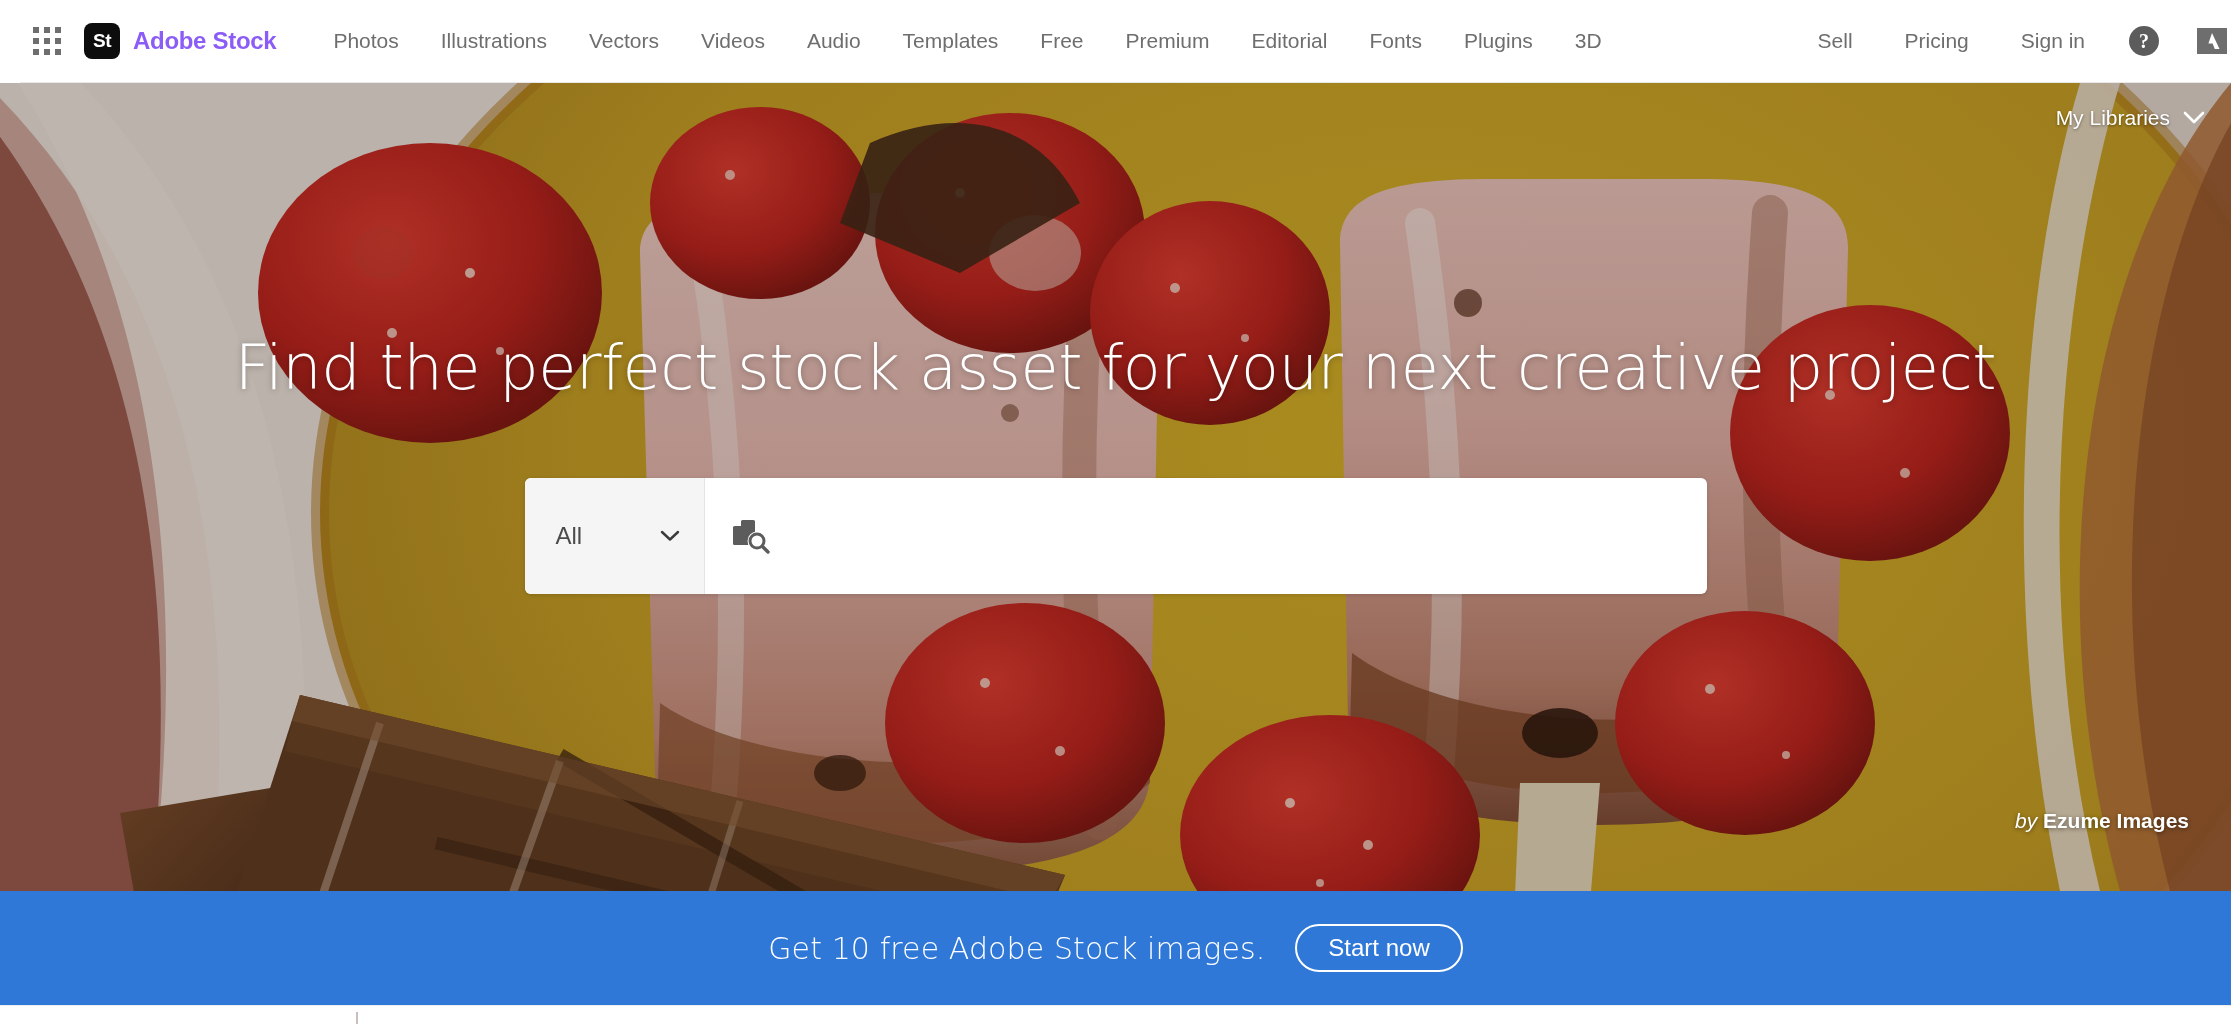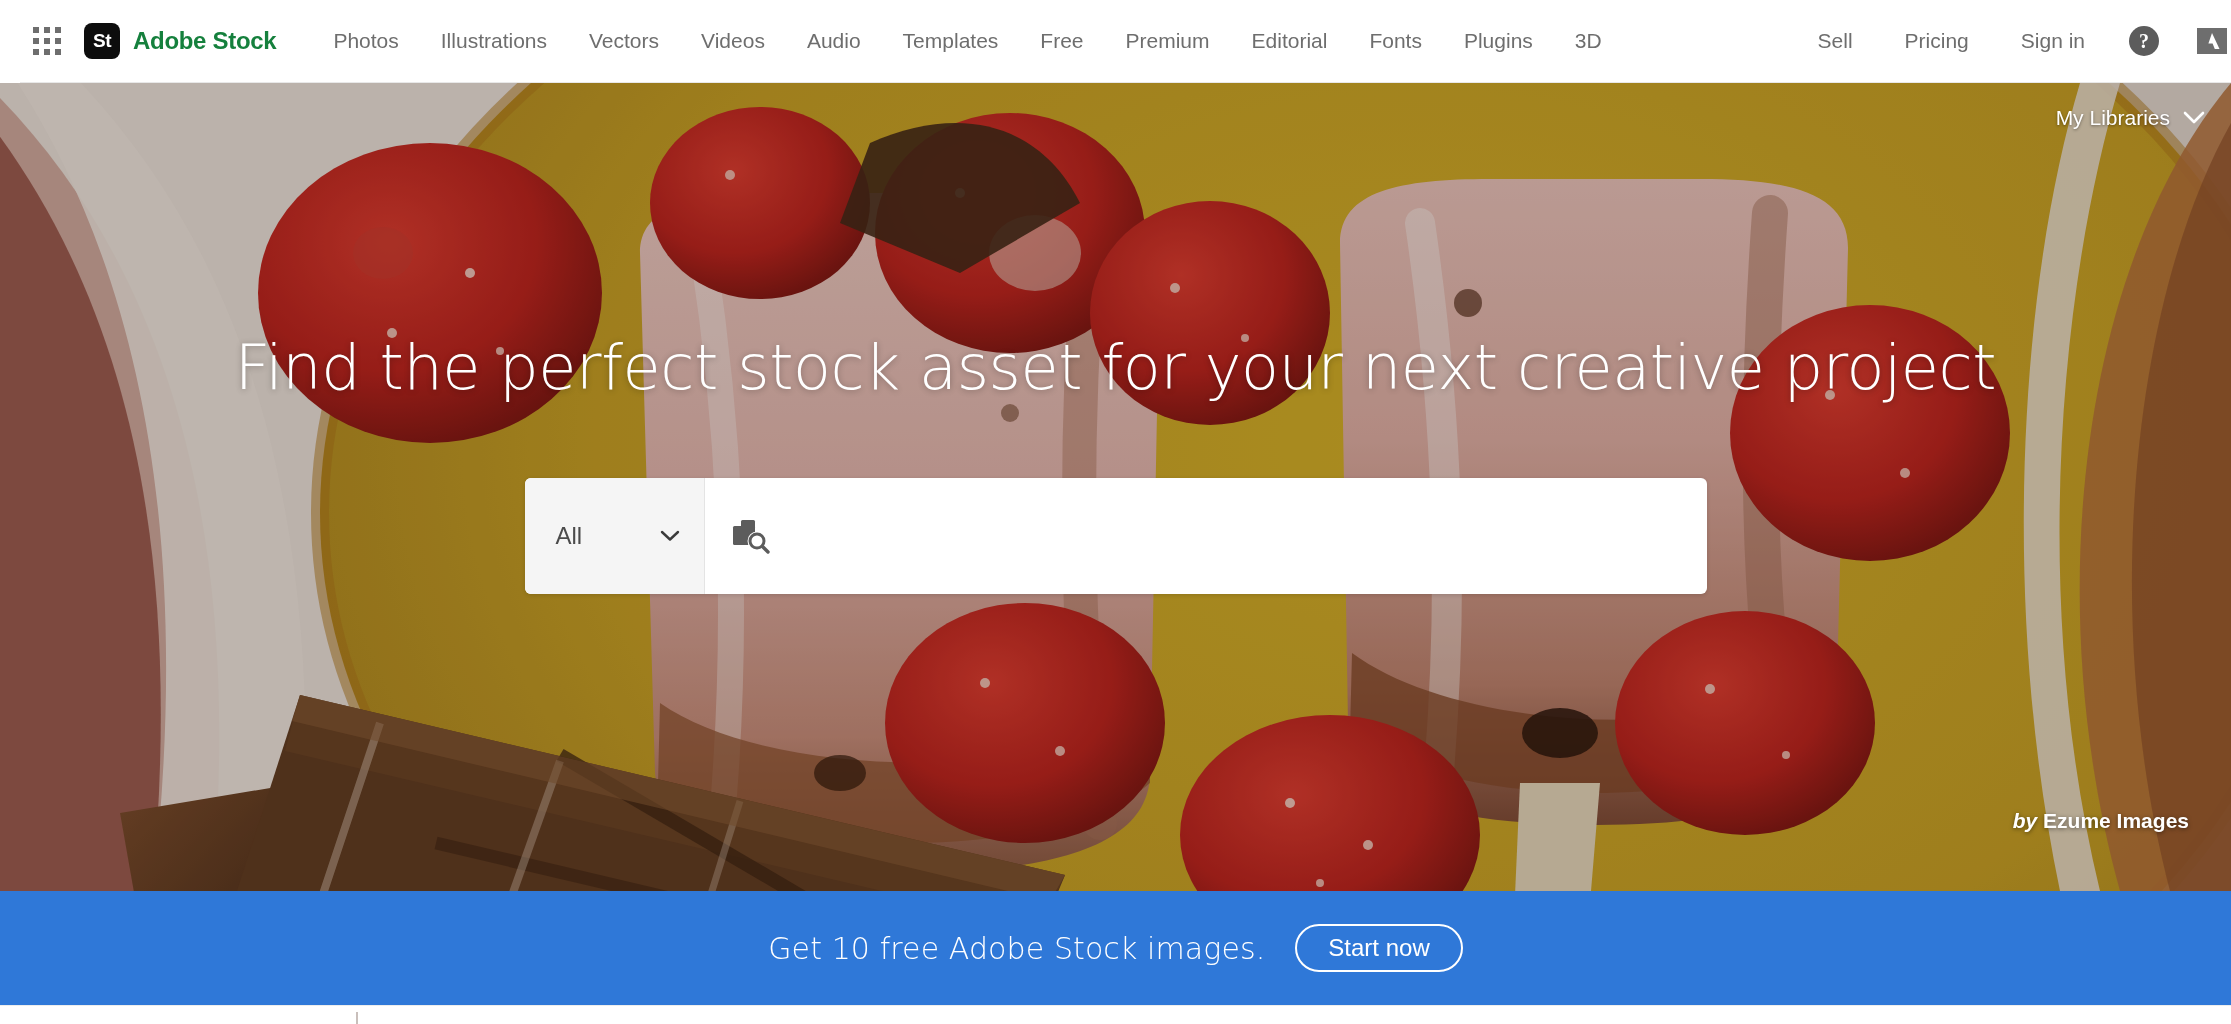--- a/index.html
+++ b/index.html
@@ -56,21 +56,21 @@
     color: #ffffff;
     font-size: 19px;
     font-weight: bold;
     letter-spacing: -0.5px;
     font-family: "Liberation Sans", sans-serif;
   }
   .brand-name {
     margin-left: 13px;
     font-size: 24px;
     font-weight: bold;
-    color: #15803d;
+    color: #8b5cf6;
     letter-spacing: -0.3px;
     white-space: nowrap;
   }
 
   .main-nav {
     display: flex;
     align-items: flex-start;
     margin-left: 36px;
     gap: 0px;
   }
@@ -213,21 +213,21 @@
   .attribution {
     position: absolute;
     right: 42px;
     bottom: 58px;
     color: #ffffff;
     font-size: 21px;
     z-index: 6;
     text-shadow: 0 1px 4px rgba(0,0,0,0.5);
     white-space: nowrap;
   }
-  .attribution .by { font-style: italic; font-weight: bold; }
+  .attribution .by { font-style: italic; font-weight: normal; }
   .attribution .who { font-weight: bold; }
 
   
   .promo {
     position: absolute;
     top: 891px; left: 0;
     width: 2231px; height: 114px;
     background: #2f78d8;
     display: flex;
     align-items: center;

